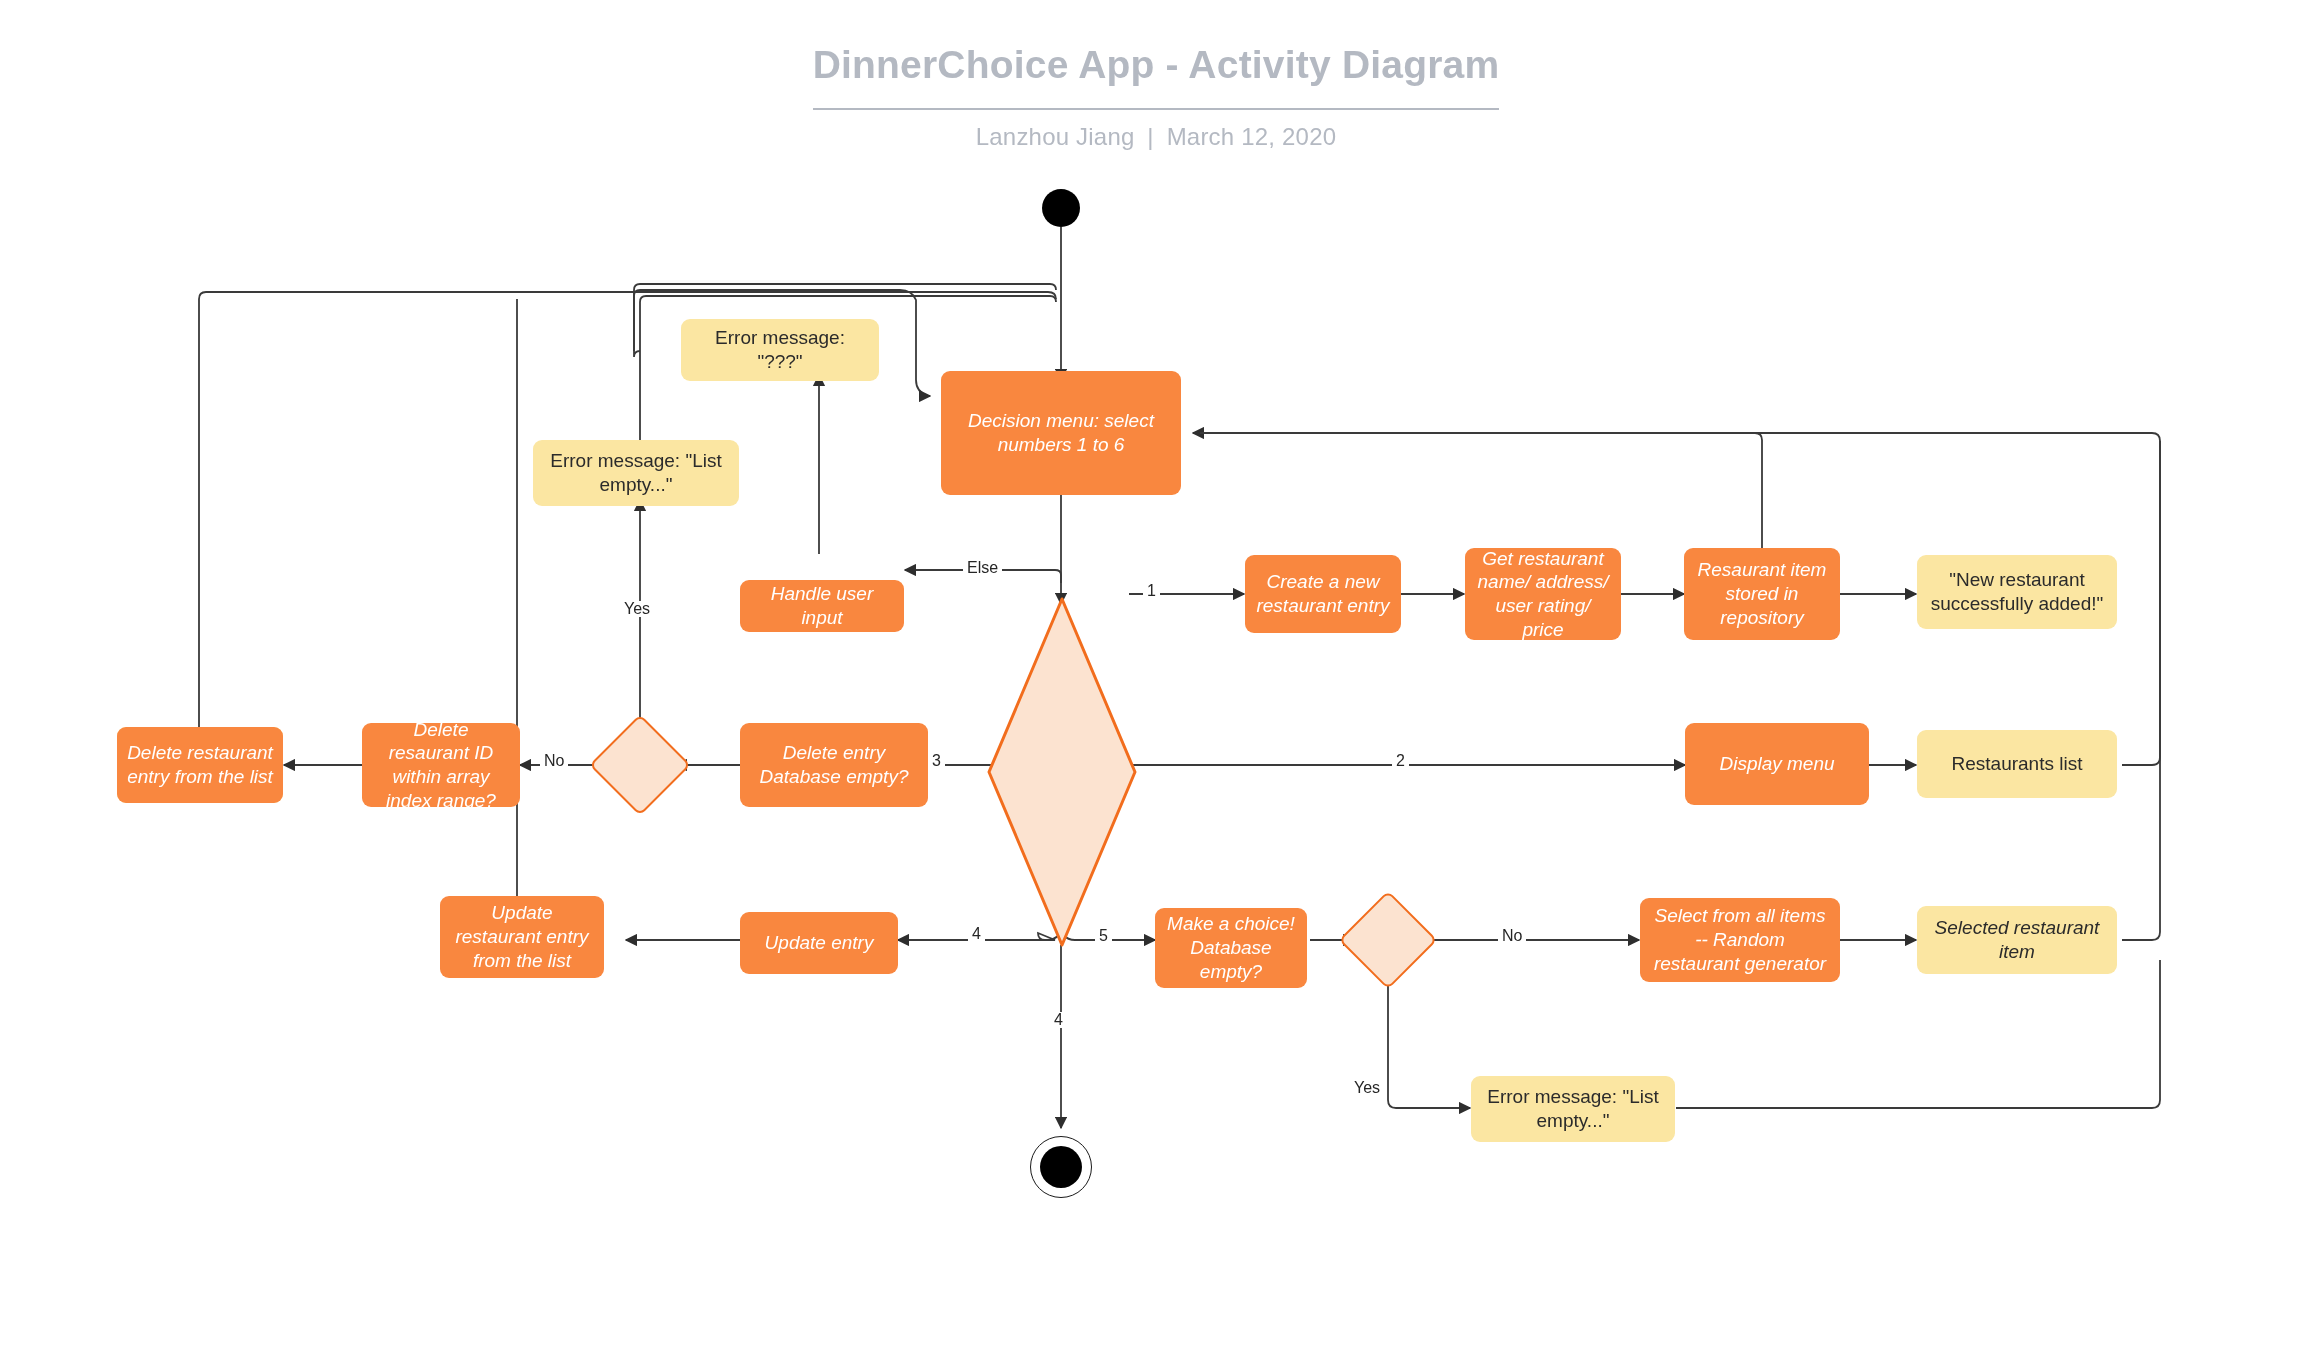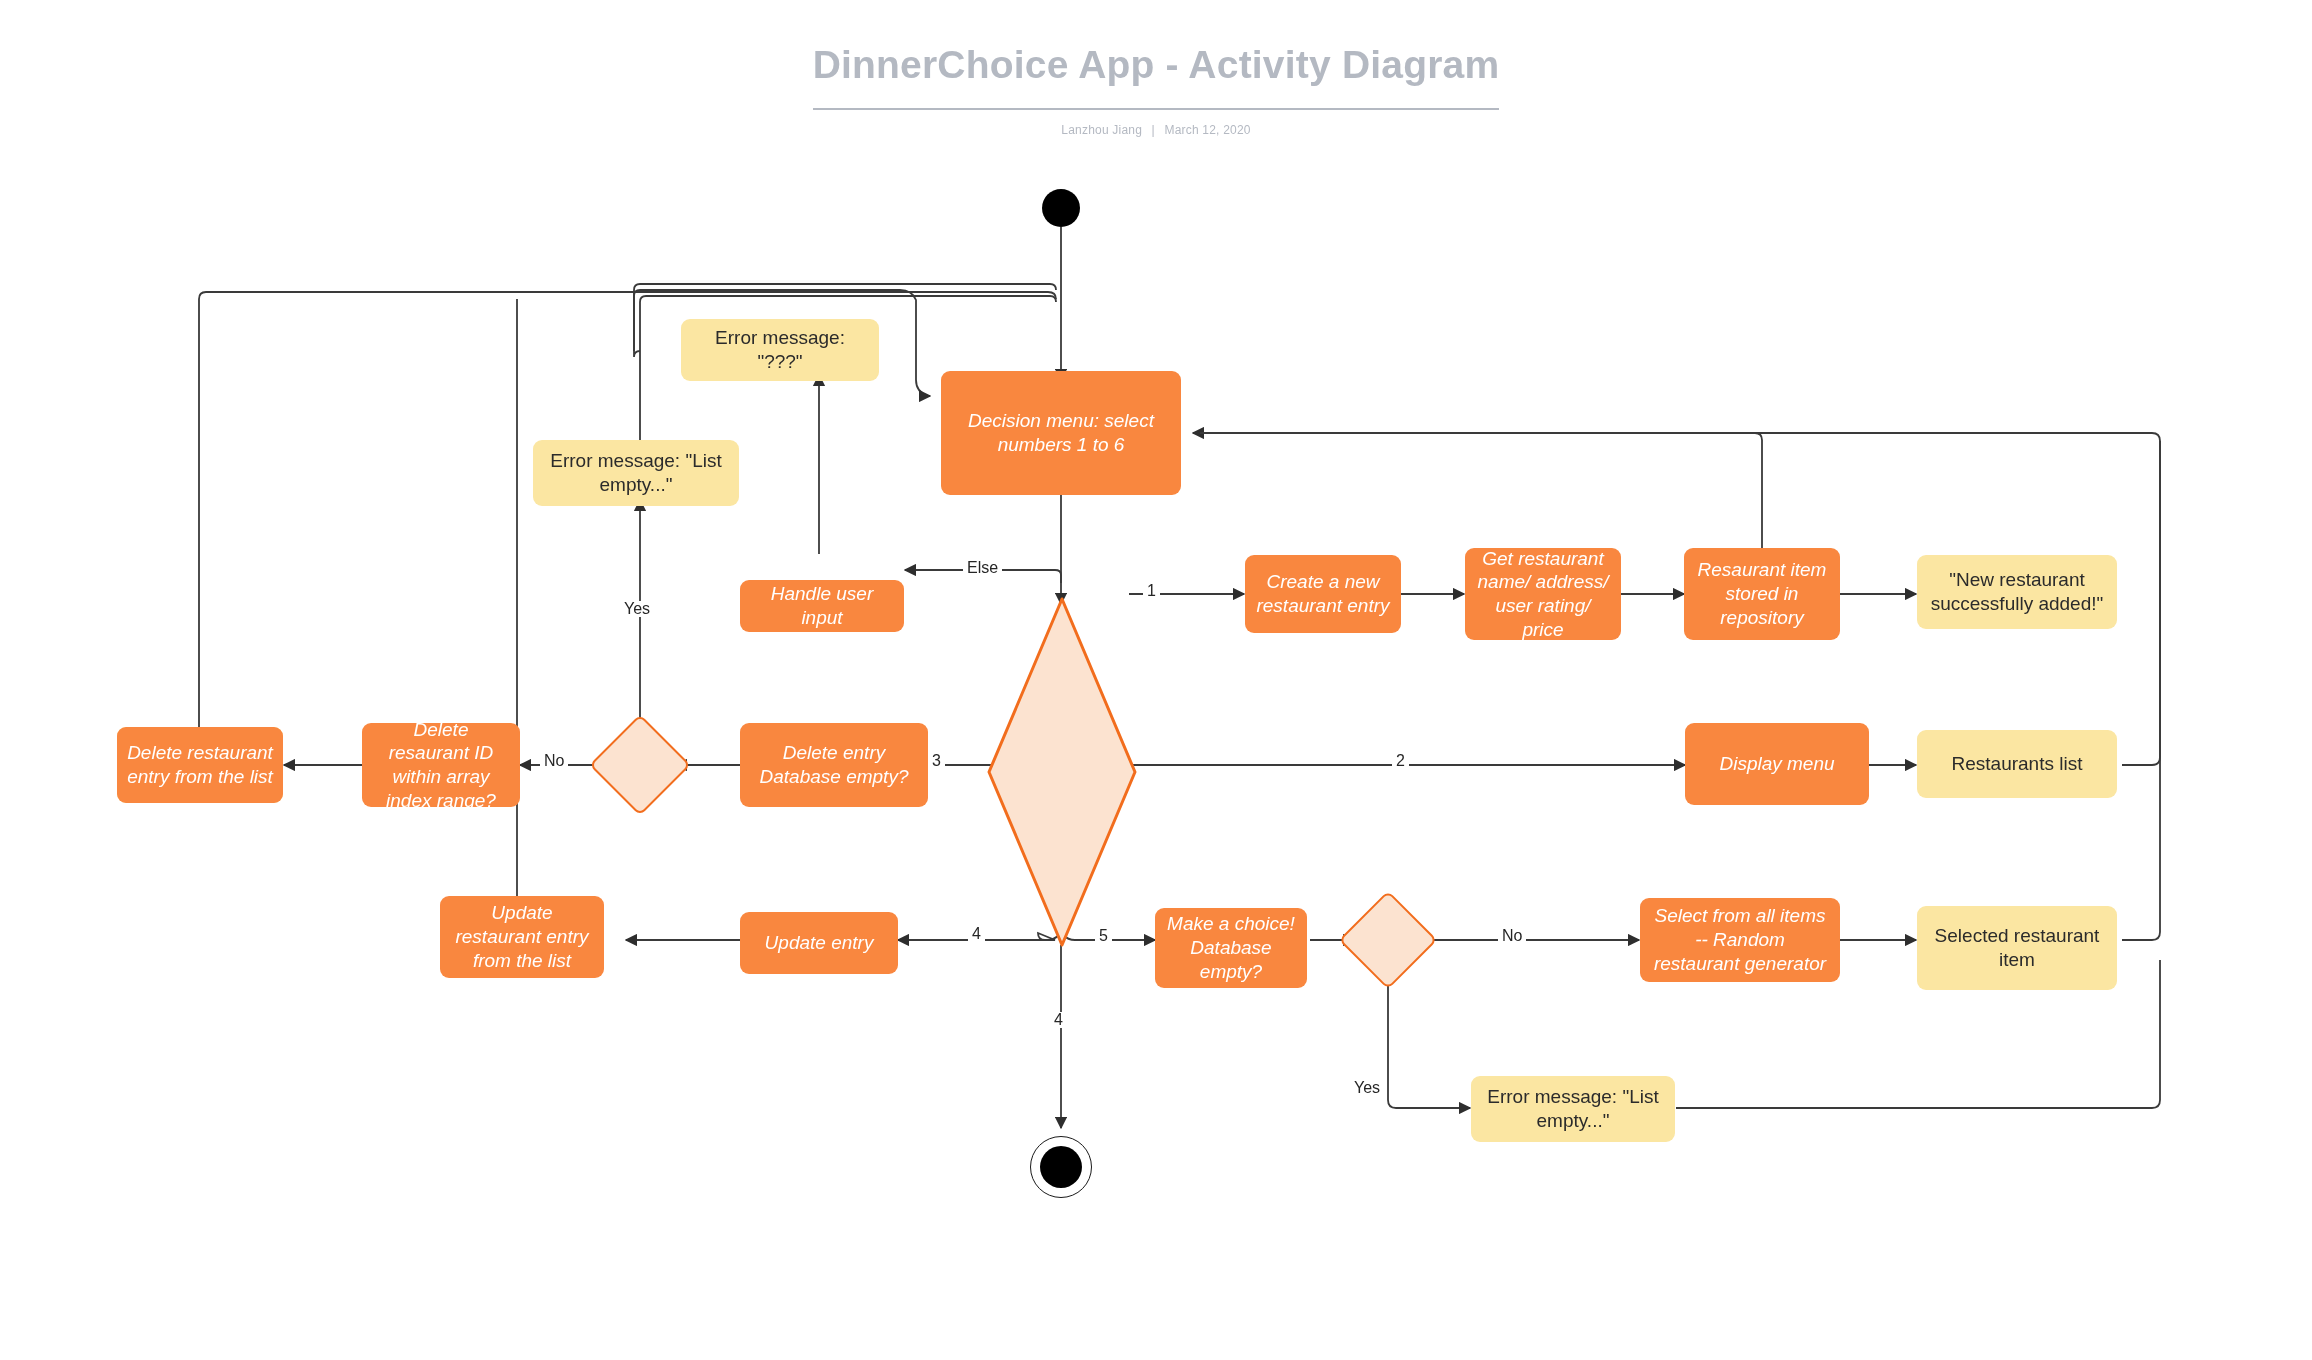--- a/index.html
+++ b/index.html
@@ -40,21 +40,21 @@
     font-size: 39px;
     font-weight: bold;
     color: #b4b9c2;
     letter-spacing: .2px;
     border-bottom: 2px solid #b4b9c2;
     padding-bottom: 21px;
     line-height: 1.1;
   }
   .doc-subtitle {
     margin-top: 13px;
-    font-size: 12px;
+    font-size: 24px;
     color: #b4b9c2;
     letter-spacing: .2px;
   }
   .doc-subtitle .sep { padding: 0 6px; }
 
   
   .node {
     position: absolute;
     box-sizing: border-box;
     display: flex;
@@ -258,21 +258,21 @@
   <div class="node node-action" style="left:740px; top:912px; width:158px; height:62px;">Update entry</div>
 
   <div class="node node-action" style="left:1155px; top:908px; width:152px; height:80px;">Make a choice! Database empty?</div>
 
   <div class="node node-decision-sq" style="left:1353px; top:905px; width:70px; height:70px;">
     <div class="dia"></div>
   </div>
 
   <div class="node node-action" style="left:1640px; top:898px; width:200px; height:84px;">Select from all items -- Random restaurant generator</div>
 
-  <div class="node node-object" style="left:1917px; top:906px; width:200px; height:84px;">Selected restaurant item</div>
+  <div class="node node-object" style="left:1917px; top:906px; width:200px; height:68px;font-style:italic;">Selected restaurant item</div>
 
   <div class="node node-object" style="left:1471px; top:1076px; width:204px; height:66px;">Error message: "List empty..."</div>
 
   <svg style="position:absolute; left:986px; top:596px; width:152px; height:352px;" viewBox="0 0 152 352">
     <polygon points="76,3 149,176 76,349 3,176" fill="#fce3d0" stroke="#f26d1d" stroke-width="3" stroke-linejoin="round"></polygon>
   </svg>
 
   <div class="edge-label" style="left:1143px; top:583px;">1</div>
 
   <div class="edge-label" style="left:1392px; top:753px;">2</div>

